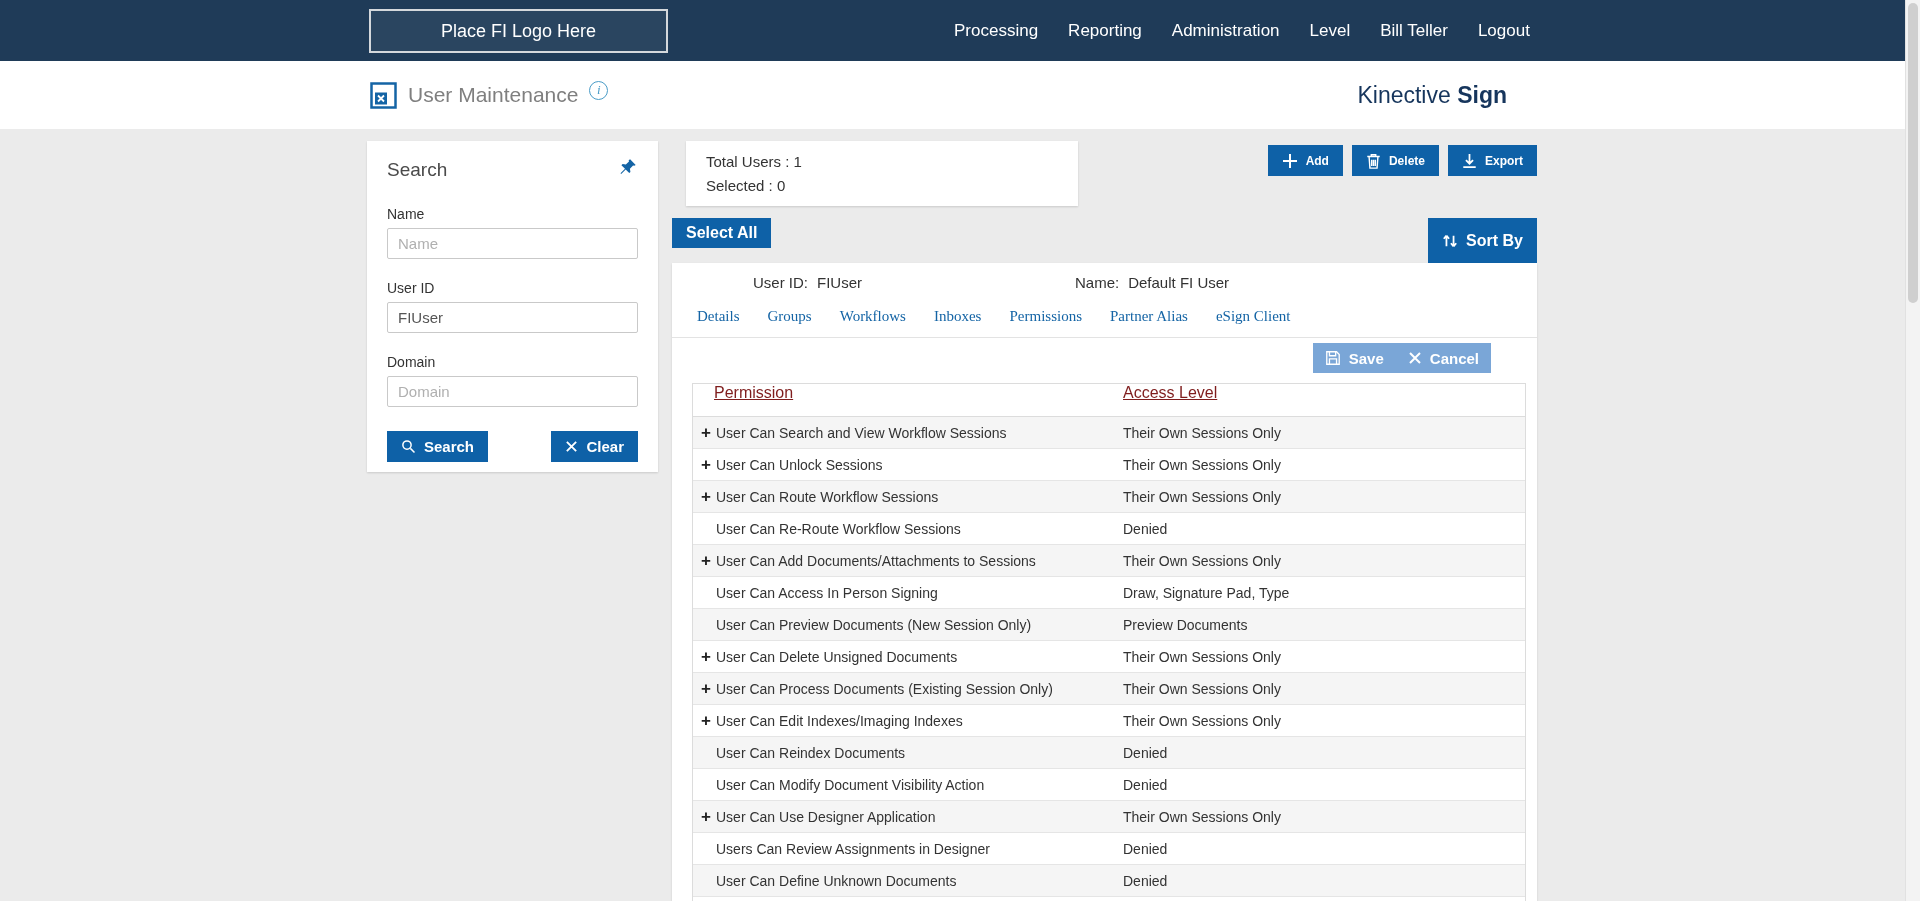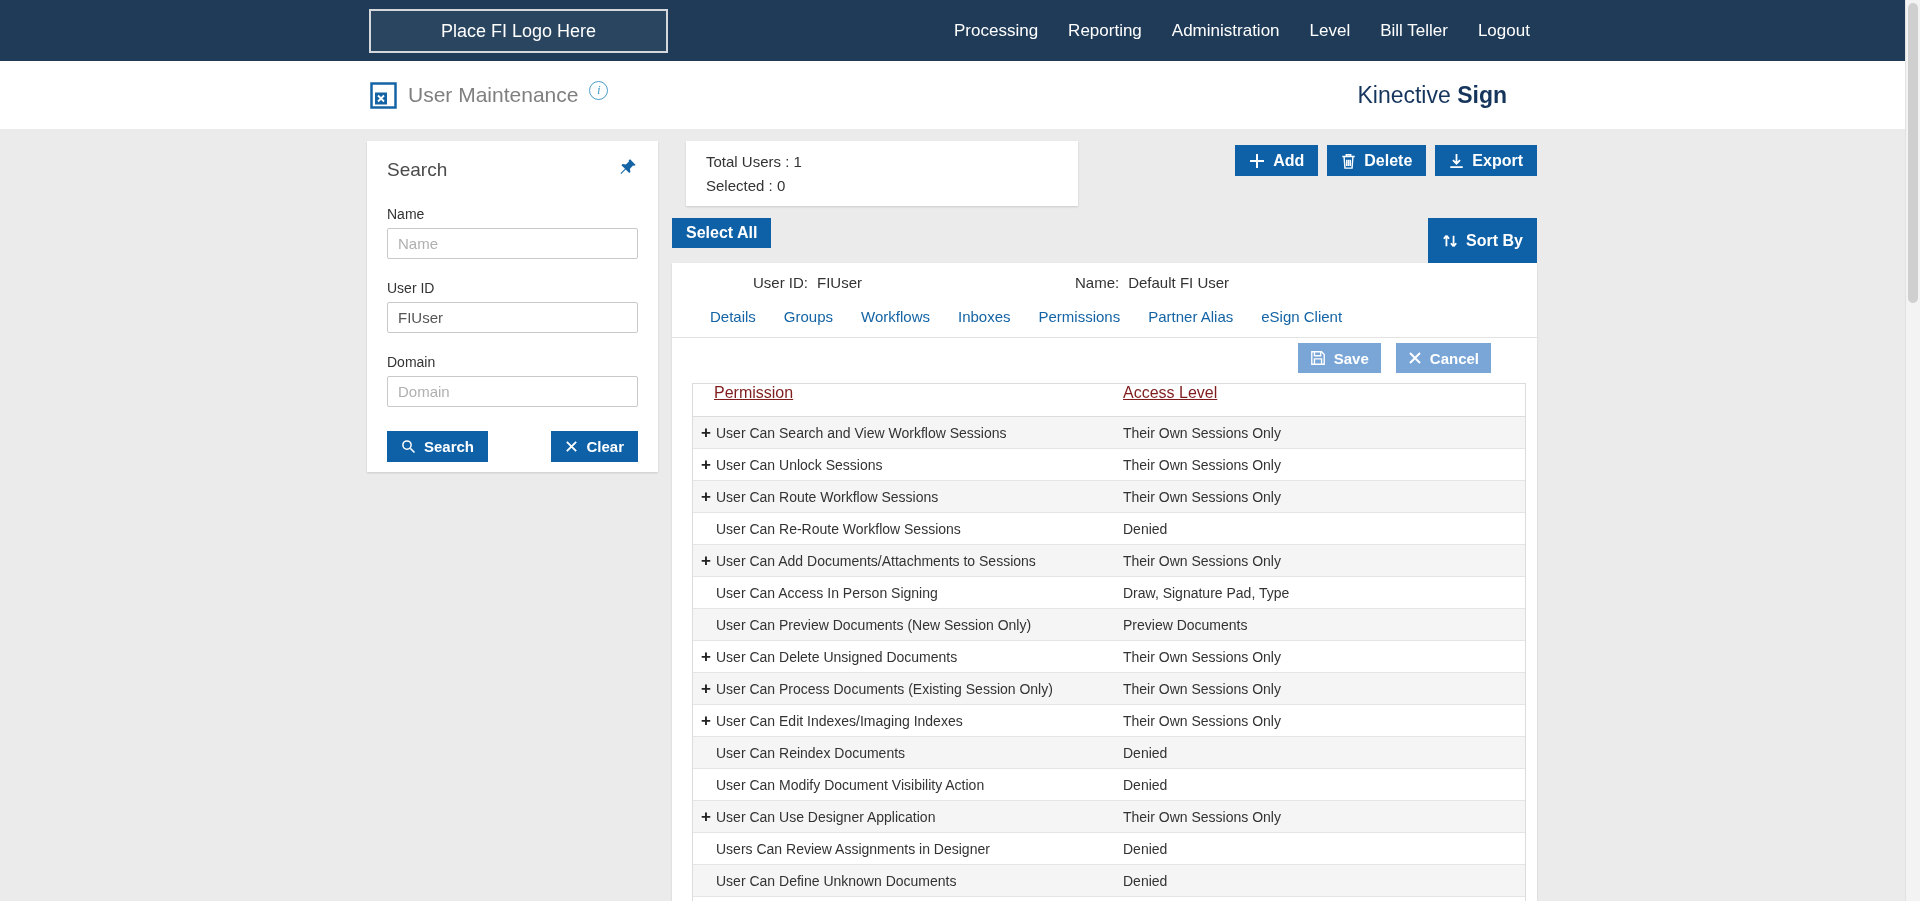--- a/index.html
+++ b/index.html
@@ -46,38 +46,38 @@
   .btn { display:inline-flex; align-items:center; gap:8px; border:none; cursor:pointer; color:#fff; font-weight:bold; }
   .btn-primary { background:#0e61a7; height:31px; padding:0 14px; font-size:15px; }
   .btn-light { background:#7aa6d7; height:30px; padding:0 12px; font-size:15px; }
 
   
   .summary-card { left:686px; top:141px; width:392px; height:65px; padding:9px 20px; font-size:15px;
                   color:#333; line-height:24px; }
 
   
   .toolbar { position:absolute; top:145px; right:383px; display:flex; gap:9px; }
-  .toolbar .btn-primary { font-size:16px; height:31px; }
+  .toolbar .btn-primary { font-size:12px; height:31px; }
   .select-all { position:absolute; left:672px; top:218px; height:30px; font-size:16px; }
   .sort-by { position:absolute; right:383px; top:218px; height:45px; font-size:16px; }
 
   
   .panel { position:absolute; left:672px; top:263px; width:865px; height:690px; background:#fff;
            box-shadow:0 1px 2px rgba(0,0,0,.12); }
   .detail-info { position:relative; height:30px; }
   .ig { position:absolute; top:11px; display:flex; gap:9px; font-size:15px; color:#333; }
   .ig-uid { left:81px; }
   .ig-name { left:403px; }
 
-  .tabs { display:flex; align-items:flex-end; padding-left:24px; border-bottom:1px solid #e3e3e3; margin-top:4px; }
+  .tabs { display:flex; align-items:flex-end; padding-left:11px; border-bottom:1px solid #e3e3e3; margin-top:4px;font-family:Liberation Serif, serif; }
   .tab { padding:11px 14px 12px; font-size:15px; color:#1464a5; cursor:pointer; white-space:nowrap; }
   .tab.active { border:1px solid #d8d8d8; border-bottom:1px solid #fff; margin-bottom:-1px; background:#fff;
                 color:#4c4c4c; padding:11px 16px 12px; }
 
-  .form-actions { display:flex; justify-content:flex-end; gap:15px; margin:5px 46px 0 2px;padding-left:13px; }
+  .form-actions { display:flex; justify-content:flex-end; gap:0; margin:5px 46px 0 2px;padding-left:13px; }
 
   
   .ptable { margin:10px 11px 0 20px; border:1px solid #dcdcdc; }
   .phead { display:flex; align-items:flex-start; height:33px; border-bottom:1px solid #dcdcdc;
            font-size:16px; color:#7f1d1d;text-decoration:underline; }
   .phead .hperm { padding-left:21px; width:430px; }
   .phead .hacc { flex:1; }
   .prow { display:flex; align-items:center; height:32px; border-bottom:1px solid #e5e5e5;
           font-size:14px; color:#333; background:#fff; }
   .prow.stripe { background:#f5f5f5; }

